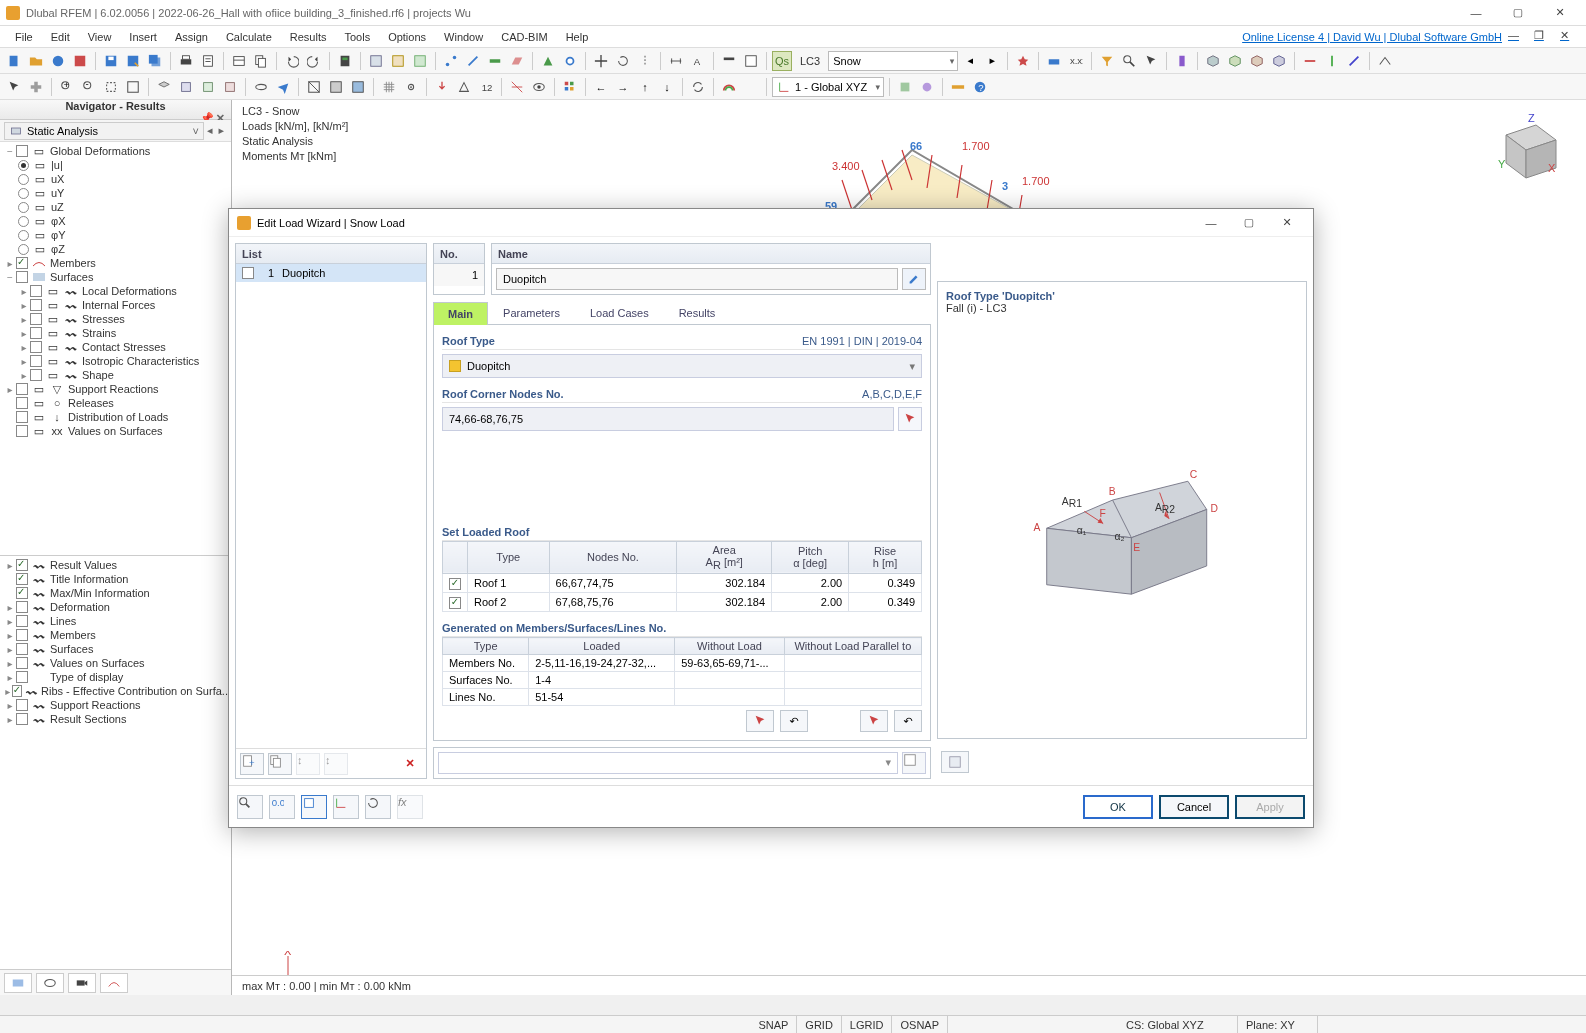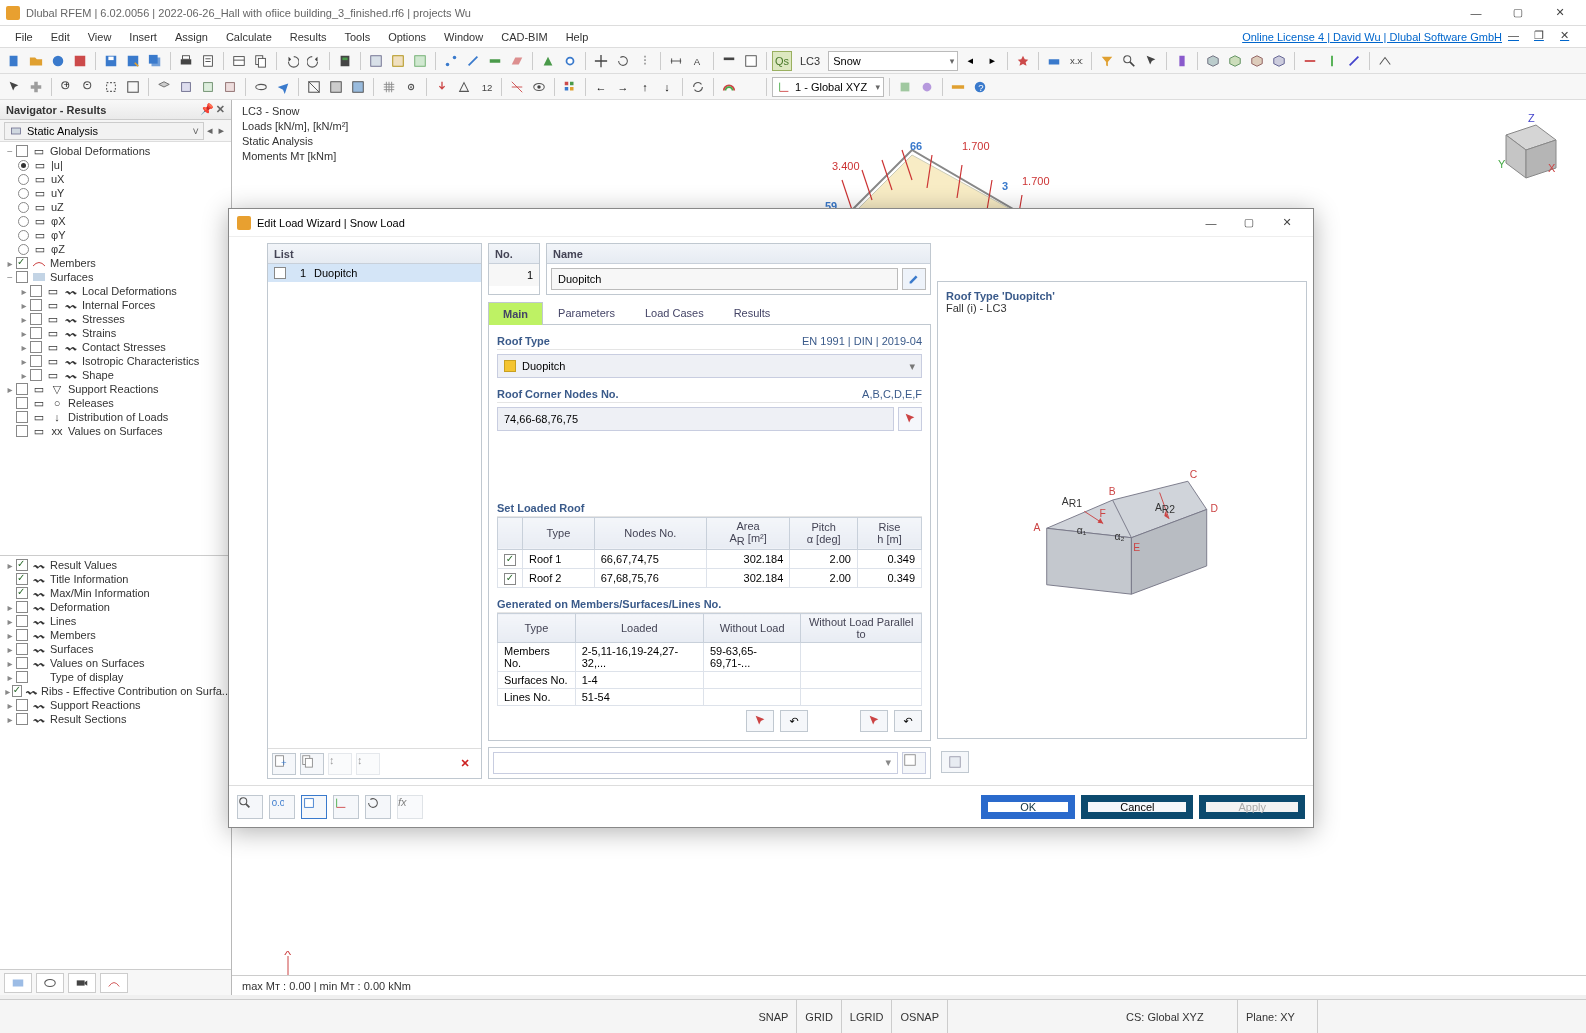--- a/index.html
+++ b/index.html
@@ -25,21 +25,21 @@
 .tb svg { width: 14px; height: 14px; }
 .toolbar .txt { padding: 0 6px; color: #333; }
 .toolbar .combo { height: 20px; border: 1px solid #bbb; background: #fff; padding: 0 16px 0 4px; position: relative; min-width: 80px; display: flex; align-items: center; }
 .toolbar .combo::after { content: "▾"; position: absolute; right: 3px; color: #666; font-size: 9px; }
 
 
 .mainrow { display: flex; height: calc(100% - 26px - 22px - 26px - 26px - 20px - 18px); }
 
 
 .nav { width: 232px; background: #fff; border-right: 1px solid #b8b8b8; display: flex; flex-direction: column; }
-.navhdr { height: 20px; background: linear-gradient(#f8f8f8,#eaeaea); border-bottom: 1px solid #ccc; display: flex; align-items: center; padding: 0 6px; font-weight: 600; color: #333; }
+.navhdr { height: 20px; background: linear-gradient(#f8f8f8,#eaeaea); border-bottom: 1px solid #ccc; display: flex; align-items: center; padding: 0 6px; font-weight: 600; color: #333; flex-direction: column; }
 .navhdr .hbtns { margin-left: auto; display: flex; gap: 2px; color: #666; font-size: 10px; }
 .navcombo { height: 22px; background: #f5f5f5; border-bottom: 1px solid #ddd; display: flex; align-items: center; padding: 0 4px; }
 .navcombo .cb { flex: 1; height: 18px; background: #f2f2f2; border: 1px solid #ccc; padding: 0 4px; display: flex; align-items: center; }
 .navcombo .cb::after { content: "˅"; margin-left: auto; color: #666; }
 .navtree { flex: 1; overflow: auto; padding: 2px 0; }
 .navtree ul { list-style: none; }
 .navtree li { padding: 1px 0 1px 4px; white-space: nowrap; color: #333; display: flex; align-items: center; }
 .navtree li .tw { width: 12px; color: #888; cursor: pointer; display:inline-block; text-align:center; font-size:10px;}
 .navtree li .cbx { width: 12px; height: 12px; border: 1px solid #888; margin-right: 4px; display:inline-block; background:#fff;}
 .navtree li .ico { width: 14px; height: 10px; margin-right: 4px; display:inline-flex; align-items:center; justify-content:center;}
@@ -61,21 +61,21 @@
 .dialog { position: absolute; left: 228px; top: 208px; width: 1086px; height: 620px; background: #fff; border: 1px solid #888; box-shadow: 0 4px 24px rgba(0,0,0,.3); display: flex; flex-direction: column; }
 .dlgtitle { height: 28px; background: #fff; display: flex; align-items: center; padding: 0 8px; border-bottom: 1px solid #eee; }
 .dlgtitle .ico { width:14px; height:14px; background:#e8a030; border-radius:2px; margin-right:6px;}
 .dlgtitle .wbtns { margin-left:auto; display:flex; gap:2px;}
 .dlgtitle .wbtn { width:36px; height:24px; display:flex; align-items:center; justify-content:center; color:#444;}
 .dlgbody { flex:1; display:flex; padding: 6px; gap:6px; overflow:hidden;}
 
 .panel { border:1px solid #c0c8d0; background:#fff; display:flex; flex-direction:column;}
 .phdr { height:20px; background:linear-gradient(#f2f5f9,#e6ebf2); border-bottom:1px solid #c8d0da; padding:0 6px; display:flex; align-items:center; color:#445; font-weight:600;}
 
-.listpane { width:215px;margin-left:32px;}
+.listpane { width:192px;}
 .listpane .row { display:flex; align-items:center; padding:3px 6px; background:#d4e5f7;}
 .listpane .row .sw { width:12px; height:12px; border:1px solid #888; background:#fff; margin-right:6px;}
 .listpane .row .n { width:14px; text-align:right; margin-right:8px;}
 
 .midcol { flex:1; display:flex; flex-direction:column; gap:6px; min-width:0;}
 .toprow { display:flex; gap:6px;}
 .nopane { width:52px;}
 .nopane .val { height:22px; display:flex; align-items:center; justify-content:flex-end; padding:0 6px; background:#f7f7f7;}
 .namepane { flex:1;}
 .namepane .inrow { display:flex; padding:4px;}
@@ -114,32 +114,32 @@
 .commentpane .drop::after { content:"▾"; position:absolute; right:6px; top:3px; color:#888;}
 .commentpane .pk { width:24px; height:22px; border:1px solid #c8cde0; background:#f5f7fa;}
 
 .rightcol { width:370px; display:flex; flex-direction:column; gap:6px;}
 .infocard { flex:1; border:1px solid #c0c8d0; padding:8px; position:relative;}
 .infocard .lab { color:#3a5a8a; font-weight:600;}
 .roofdiag { position:absolute; left:50%; top:55%; transform:translate(-50%,-50%); width:220px; height:160px;}
 
 .dlgfoot { height:42px; border-top:1px solid #ddd; display:flex; align-items:center; padding:0 8px; gap:6px;}
 .dlgfoot .sp { flex:1;}
-.dlgfoot .btn { min-width:70px; height:24px; border:7px solid #0c4a6e; background:#f5f7fa; display:flex; align-items:center; justify-content:center; padding:0 32px;}
+.dlgfoot .btn { min-width:70px; height:24px; border:2px solid #0c4a6e; background:#f5f7fa; display:flex; align-items:center; justify-content:center; padding:0 14px;}
 .dlgfoot .btn.primary { border-color:#2a6acc; color:#134; background:#fff;}
 .dlgfoot .btn.dis { color:#aaa; background:#f3f3f3;}
 .dlgfoot .ib { width:26px; height:24px; border:1px solid #c0c8d0; background:#f5f7fa;}
 
 .listtools { height:30px; border-top:1px solid #ddd; display:flex; align-items:center; padding:0 4px; gap:4px;}
 .listtools .tbtn2 { width:24px; height:22px; border:1px solid #c0c8d0; background:#f5f7fa;}
 .listtools .del { margin-left:auto; width:24px; height:22px; color:#c22; font-weight:700; display:flex; align-items:center; justify-content:center;}
 
 
 .status1 { position:absolute; left:232px; bottom:38px; right:0; height:20px; background:#fff; border-top:1px solid #ccc; display:flex; align-items:center; padding:0 10px; color:#333;}
-.status2 { position:absolute; left:0; bottom:0; right:0; height:34px; background:#f5f5f5; border-top:1px solid #ccc; display:flex; align-items:center; padding:0 8px; gap:0; color:#333;}
+.status2 { position:absolute; left:0; bottom:0; right:0; height:18px; background:#f5f5f5; border-top:1px solid #ccc; display:flex; align-items:center; padding:0 8px; gap:0; color:#333;}
 .status2 .seg { padding:0 8px; border-right:1px solid #ccc; height:100%; display:flex; align-items:center;}
 .status2 .sp { flex:1;}
 
 
 .ic-b{fill:#3a7acc;} .ic-g{fill:#4a9a4a;} .ic-r{fill:#cc4a4a;} .ic-y{fill:#e0a030;} .ic-k{fill:#444;} .ic-p{fill:#8a5acc;}
 .stroke{ stroke:#555; stroke-width:1.2; fill:none;}
 
 
 .cbx.on { background:#fff;}
 .cbx.on::after { content:"✓"; font-size:10px; color:#2a6a2a; display:block; margin:-2px 0 0 0;}

